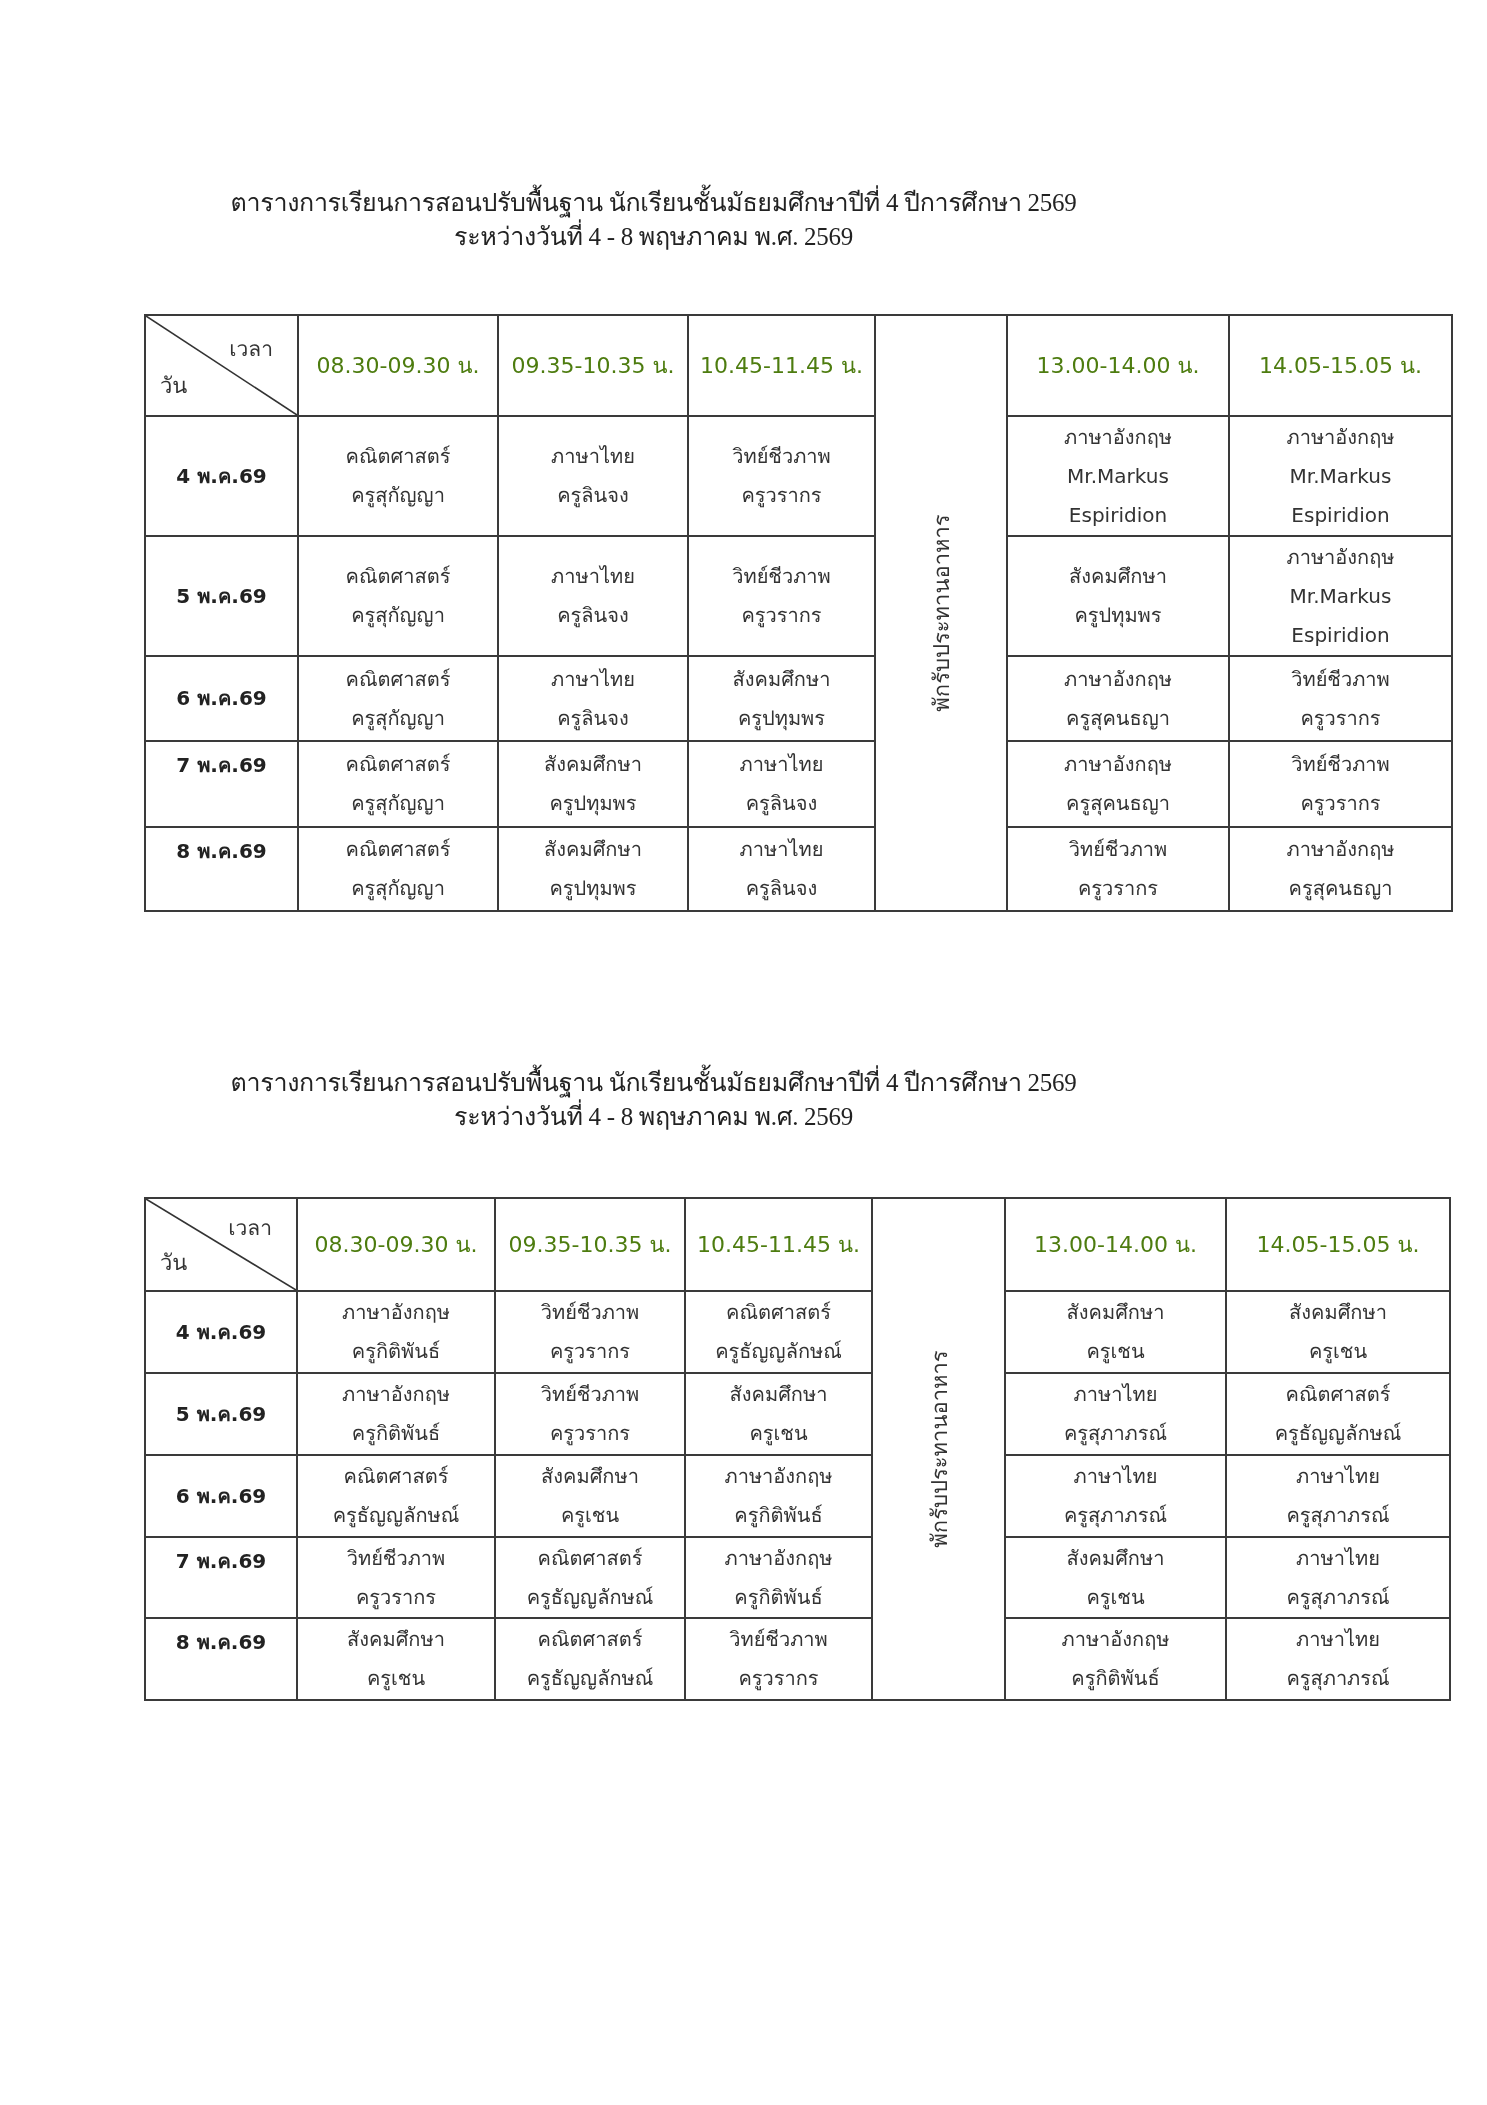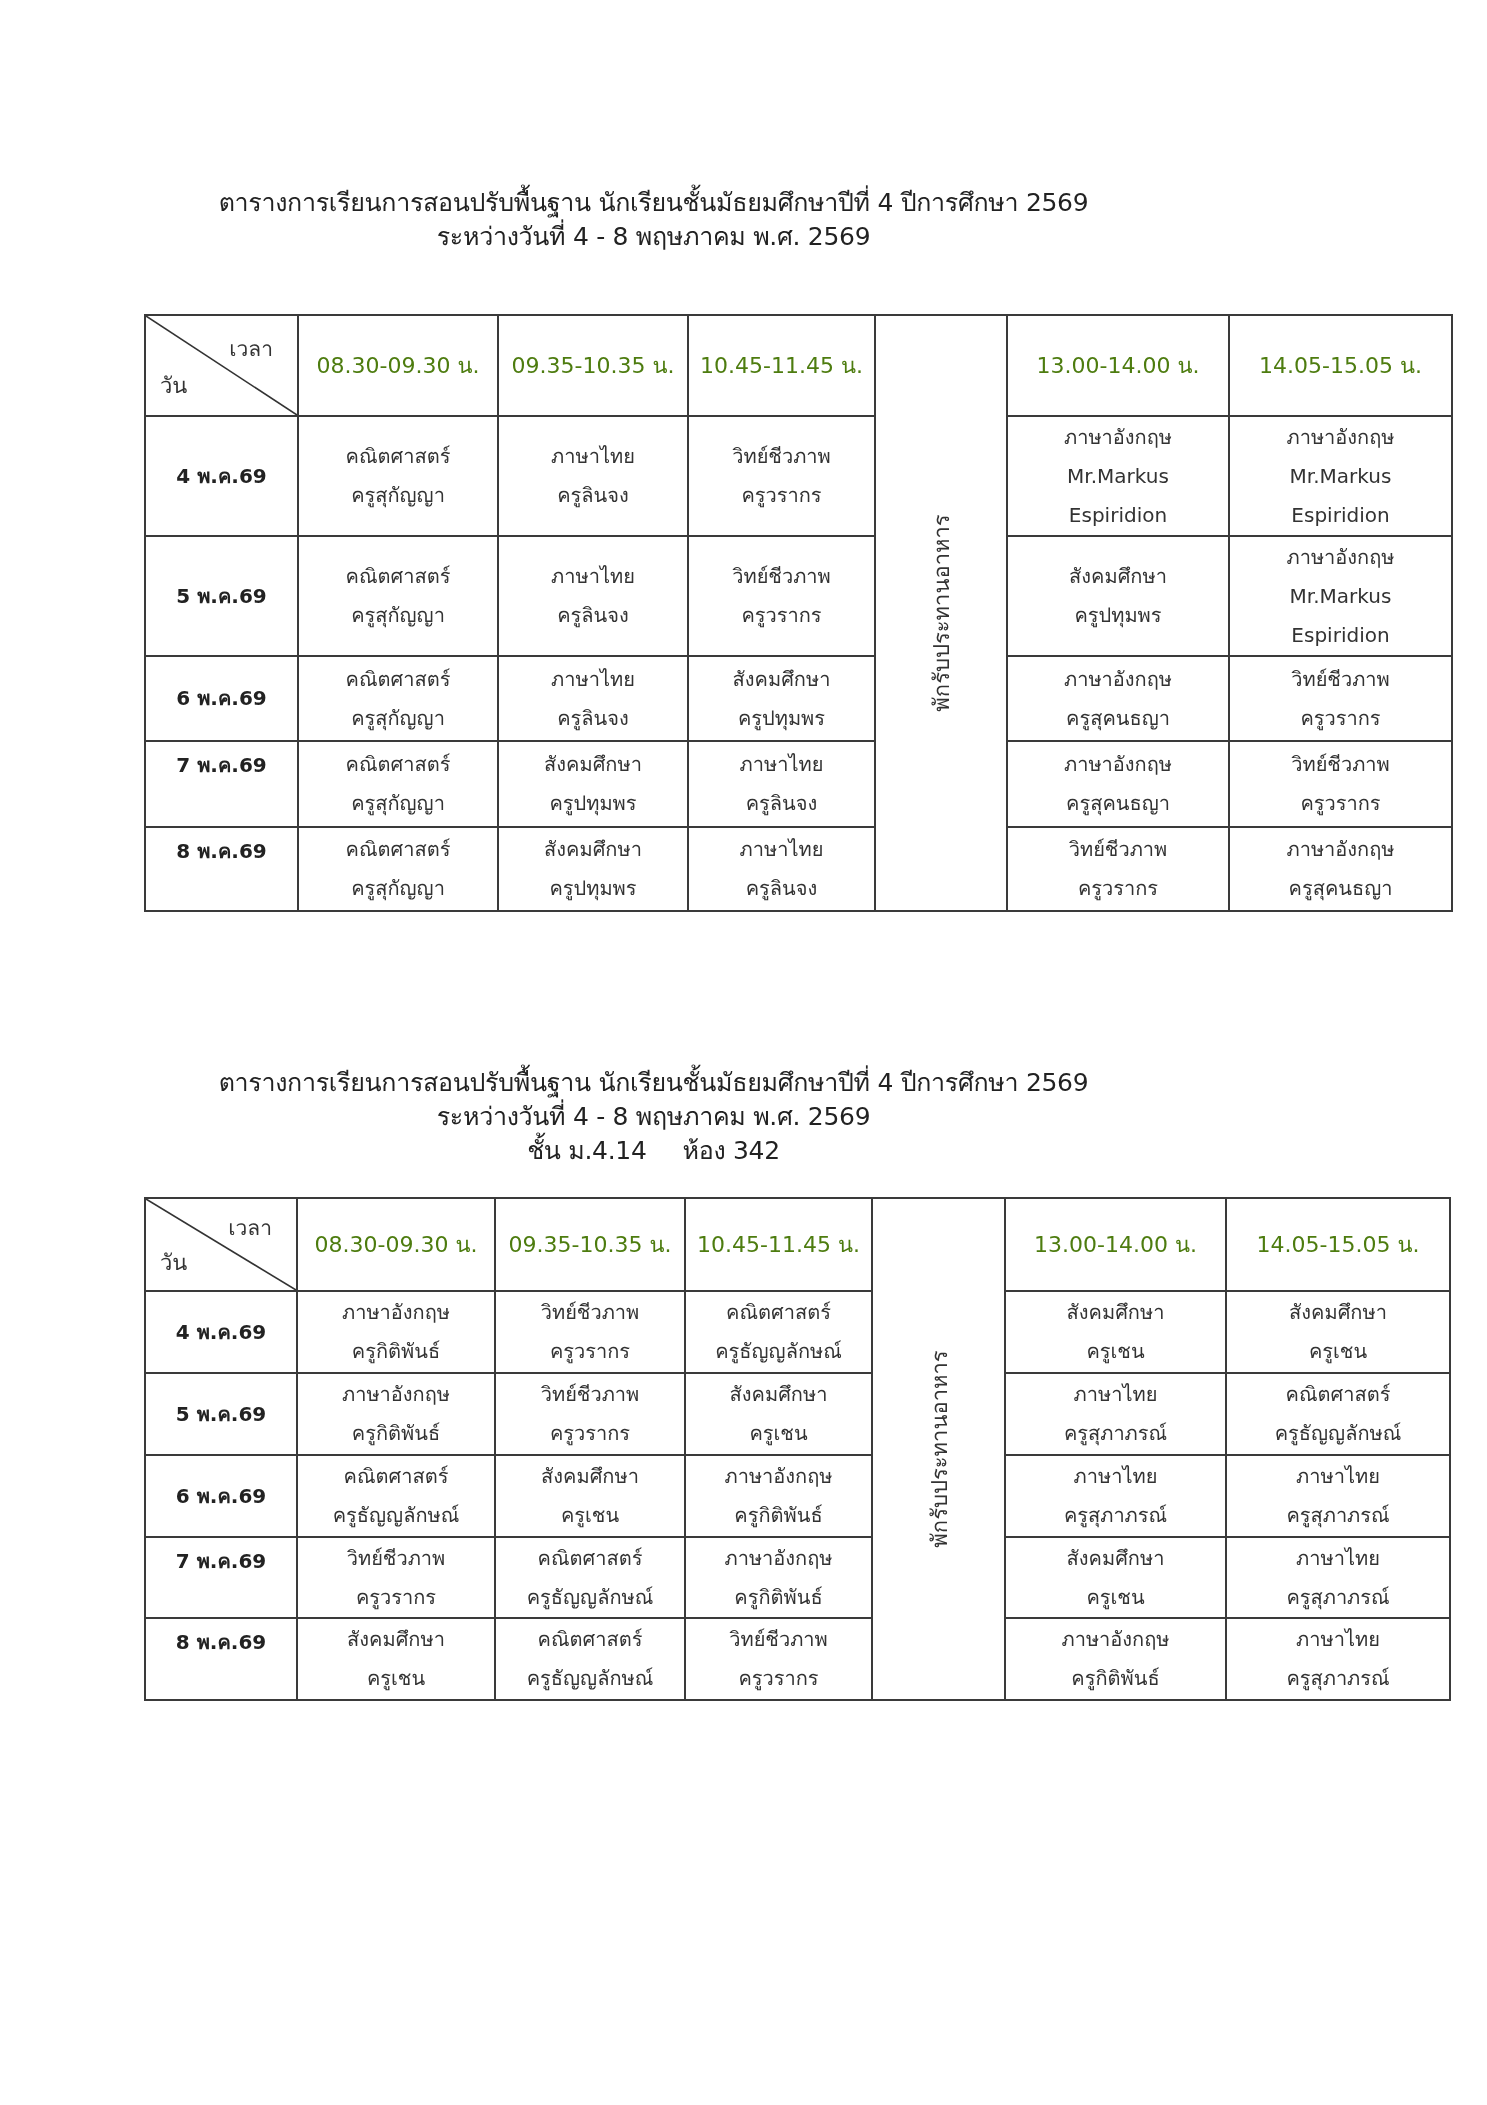--- a/index.html
+++ b/index.html
@@ -1,21 +1,21 @@
 <!DOCTYPE html>
 <html><head>
 <meta charset="utf-8">
 <style>
   html, body { margin: 0; padding: 0; }
   body {
     width: 1487px; height: 2105px; background: #ffffff; position: relative;
     font-family: "DejaVu Sans", "Liberation Sans", sans-serif; color: #2a2a2a;
     overflow: hidden;
   }
-  .title-block { position: absolute; left: 0; width: 1307px; text-align: center; }
+  .title-block { position: absolute; left: 0; width: 1307px; text-align: center; font-family: Liberation Serif, serif; }
   .title-line { font-size: 25px; line-height: 34px; color: #222; letter-spacing: -0.3px; }
   .title-line.class-line { word-spacing: 0; }
   .class-line span.gap { display: inline-block; width: 36px; }
 
   .sched { position: absolute; left: 144px; border-collapse: collapse; table-layout: fixed; }
   .sched td, .sched th {
     border: 2px solid #3a3a3a; text-align: center; vertical-align: middle;
     font-weight: normal; font-size: 20px; line-height: 39px; color: #333; padding: 0;
   }
   .sched th.time { font-size: 22px; color: #4d7c0f; }
@@ -186,23 +186,20 @@
           <span class="cell-line">ภาษาอังกฤษ</span>
           <span class="cell-line">ครูสุคนธญา</span>
         </td>
   </tr>
 </tbody>
   </table>
 
 <div class="title-block" style="top:1066px;">
   <div class="title-line">ตารางการเรียนการสอนปรับพื้นฐาน นักเรียนชั้นมัธยมศึกษาปีที่ 4 ปีการศึกษา 2569</div>
   <div class="title-line">ระหว่างวันที่ 4 - 8 พฤษภาคม พ.ศ. 2569</div>
-  <div class="title-line class-line">
-    <span>ชั้น ม.4.14</span><span class="gap"></span><span>ห้อง 342</span>
-  </div>
 </div>
 
 <table class="sched" style="top:1197px; width:1305px;">
   <colgroup>
     <col style="width:152px">
       <col style="width:198px">
       <col style="width:190px">
       <col style="width:187px">
     <col style="width:133px">
       <col style="width:221px">

